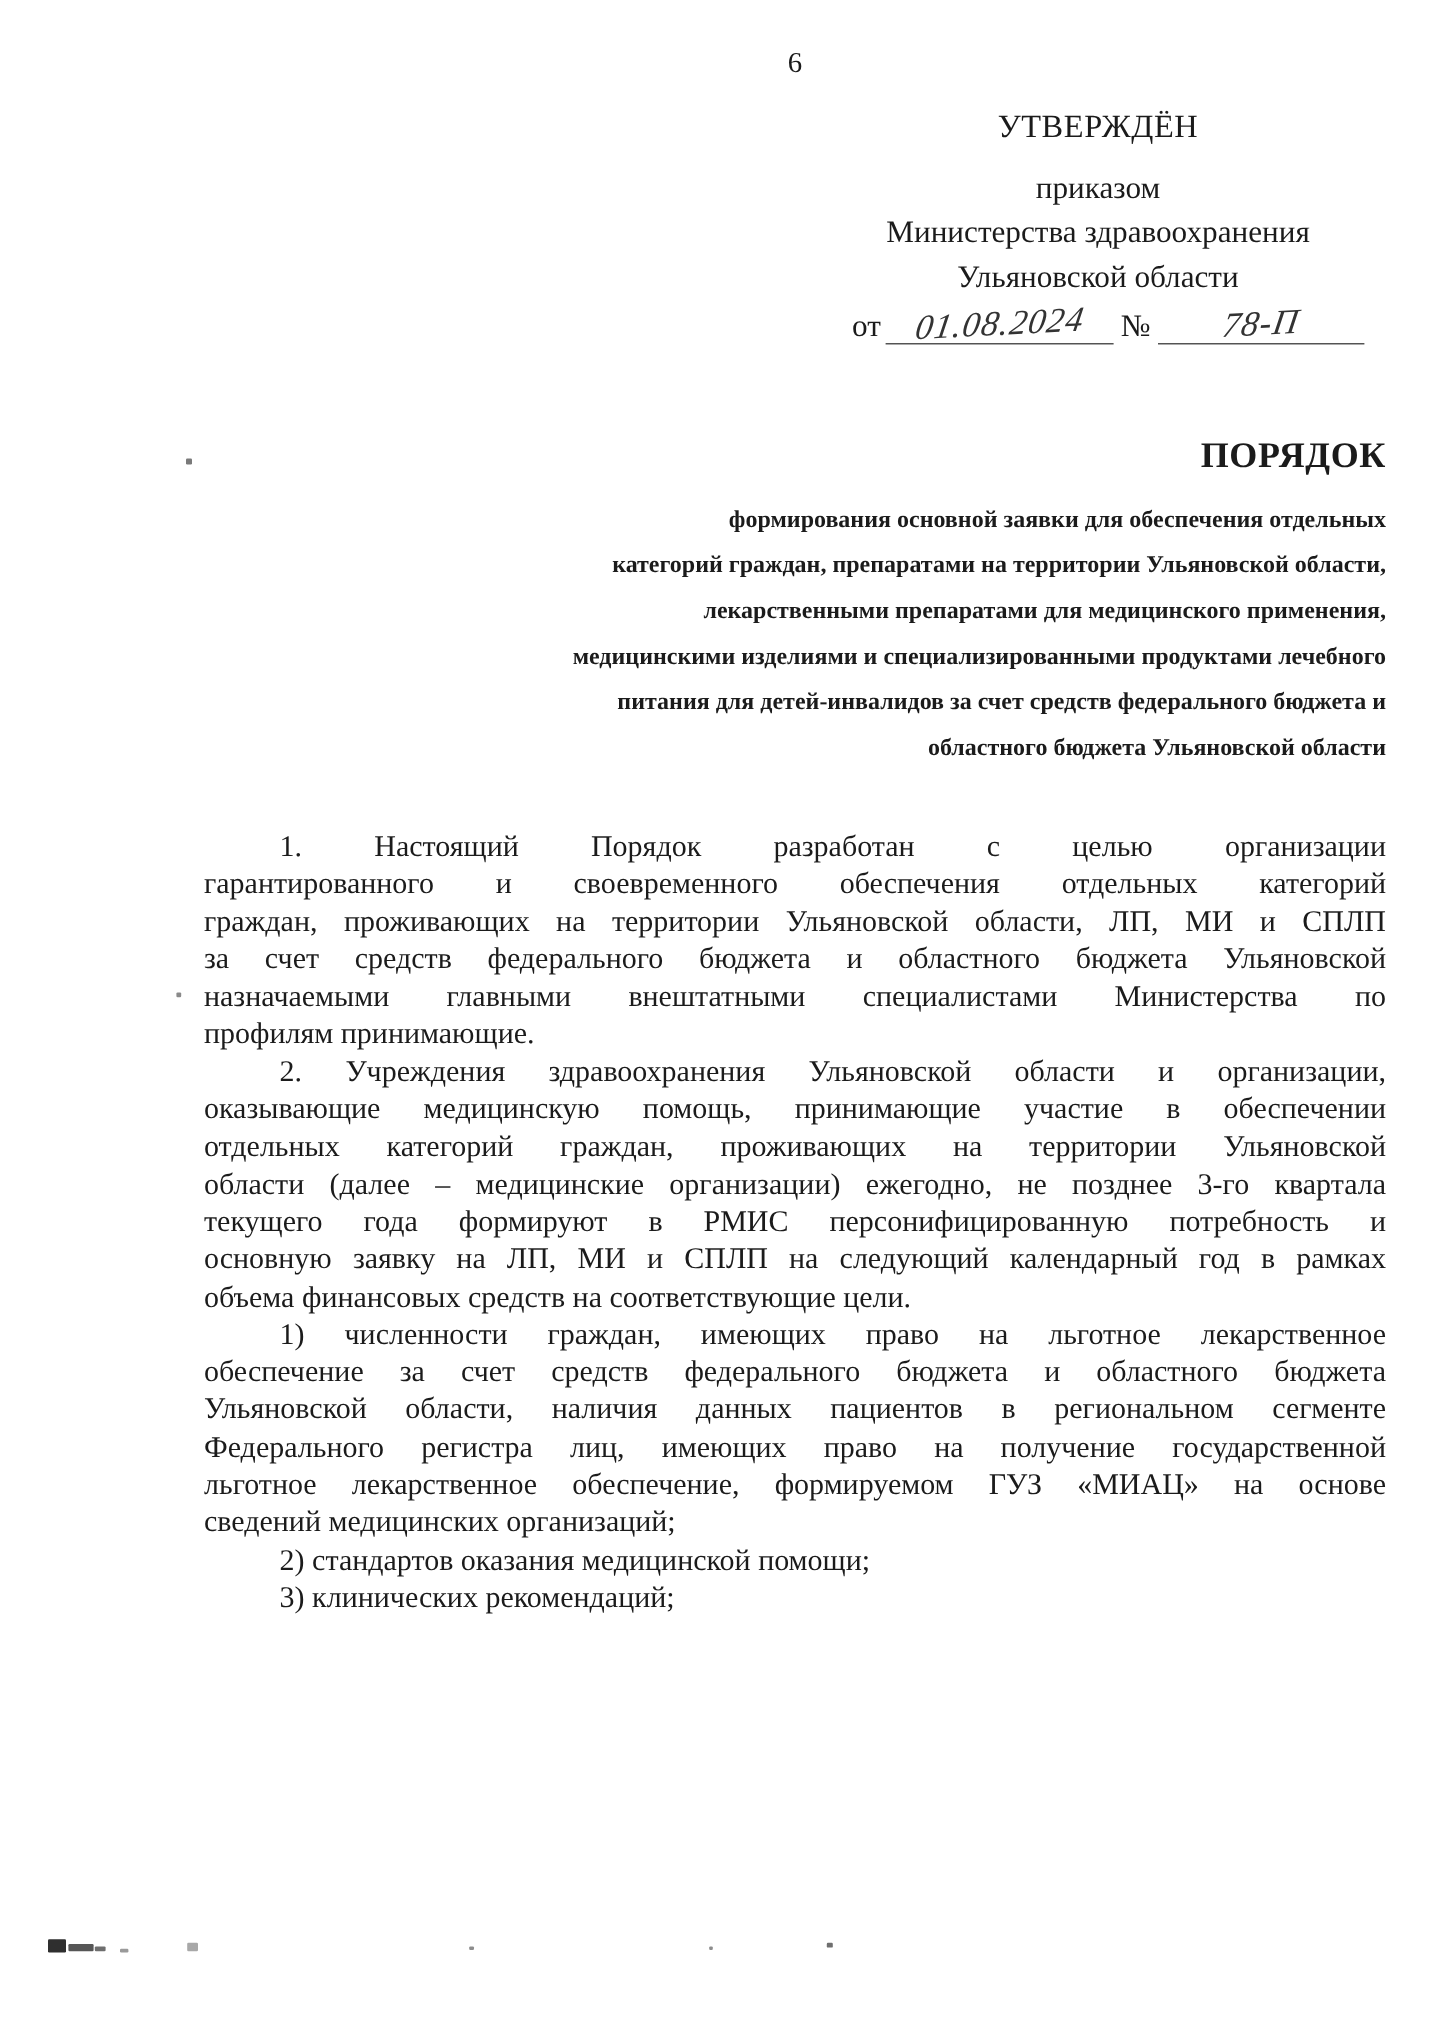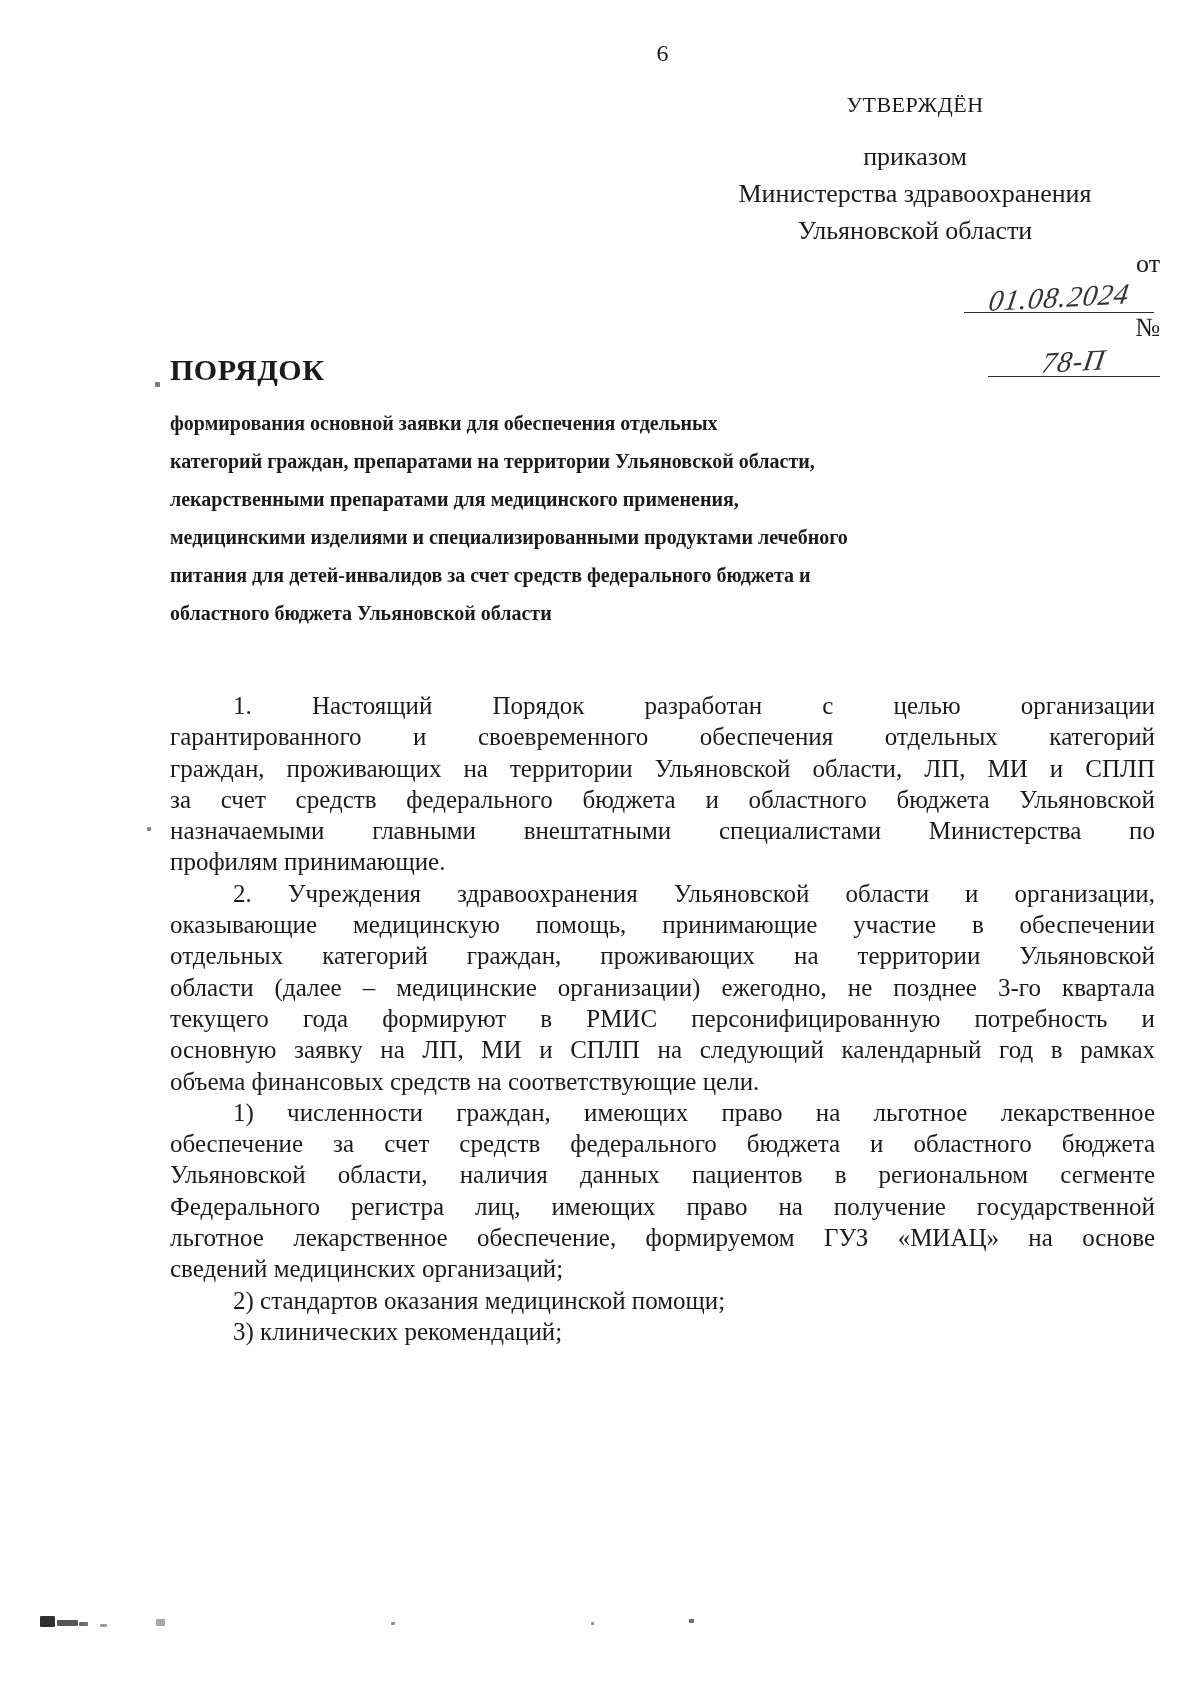--- a/index.html
+++ b/index.html
@@ -15,43 +15,43 @@
   
   .page-num{
     position:absolute;top:40px;left:170px;width:985px;
     text-align:center;font-size:24px;
   }
   
   .approval{
     position:absolute;top:90px;left:670px;width:490px;
     text-align:center;font-size:26px;
   }
-  .appr-status{font-size:22px;line-height:30px;letter-spacing:.5px;}
+  .appr-status{font-size:27px;line-height:30px;letter-spacing:.5px;}
   .appr-lines{margin-top:18px;line-height:37px;white-space:nowrap;}
   .appr-from{
     display:flex;align-items:flex-end;
     margin-top:0;height:38px;padding-left:40px;
-    text-align:left;font-size:26px;flex-direction:column;
+    text-align:left;font-size:26px;
   }
   .from-label{line-height:30px;}
   .fill{
     display:inline-block;width:190px;margin-left:4px;margin-right:6px;
     border-bottom:1.5px solid #2b2b2b;height:34px;
     text-align:center;overflow:visible;
   }
   .fill2{width:172px;margin-left:6px;margin-right:0;}
   .hand{
     display:inline-block;
     font-style:italic;font-size:29px;letter-spacing:1px;color:#222;
     transform:rotate(-3deg) skewX(-12deg);
     position:relative;top:2px;opacity:.92;
   }
   
   .title-block{
-    position:absolute;top:352px;left:170px;width:985px;text-align:left;
+    position:absolute;top:362px;left:170px;width:985px;text-align:right;
   }
   .doc-heading{font-size:30px;font-weight:bold;line-height:36px;margin-bottom:16px;letter-spacing:.5px;}
   .subtitle{font-size:20px;font-weight:bold;line-height:38px;}
   .subtitle .st-line{white-space:nowrap;}
   
   .body-text{
     position:absolute;top:690px;left:170px;width:985px;
     font-size:25px;
   }
   .ln{height:31.3px;line-height:31.3px;overflow:hidden;}

